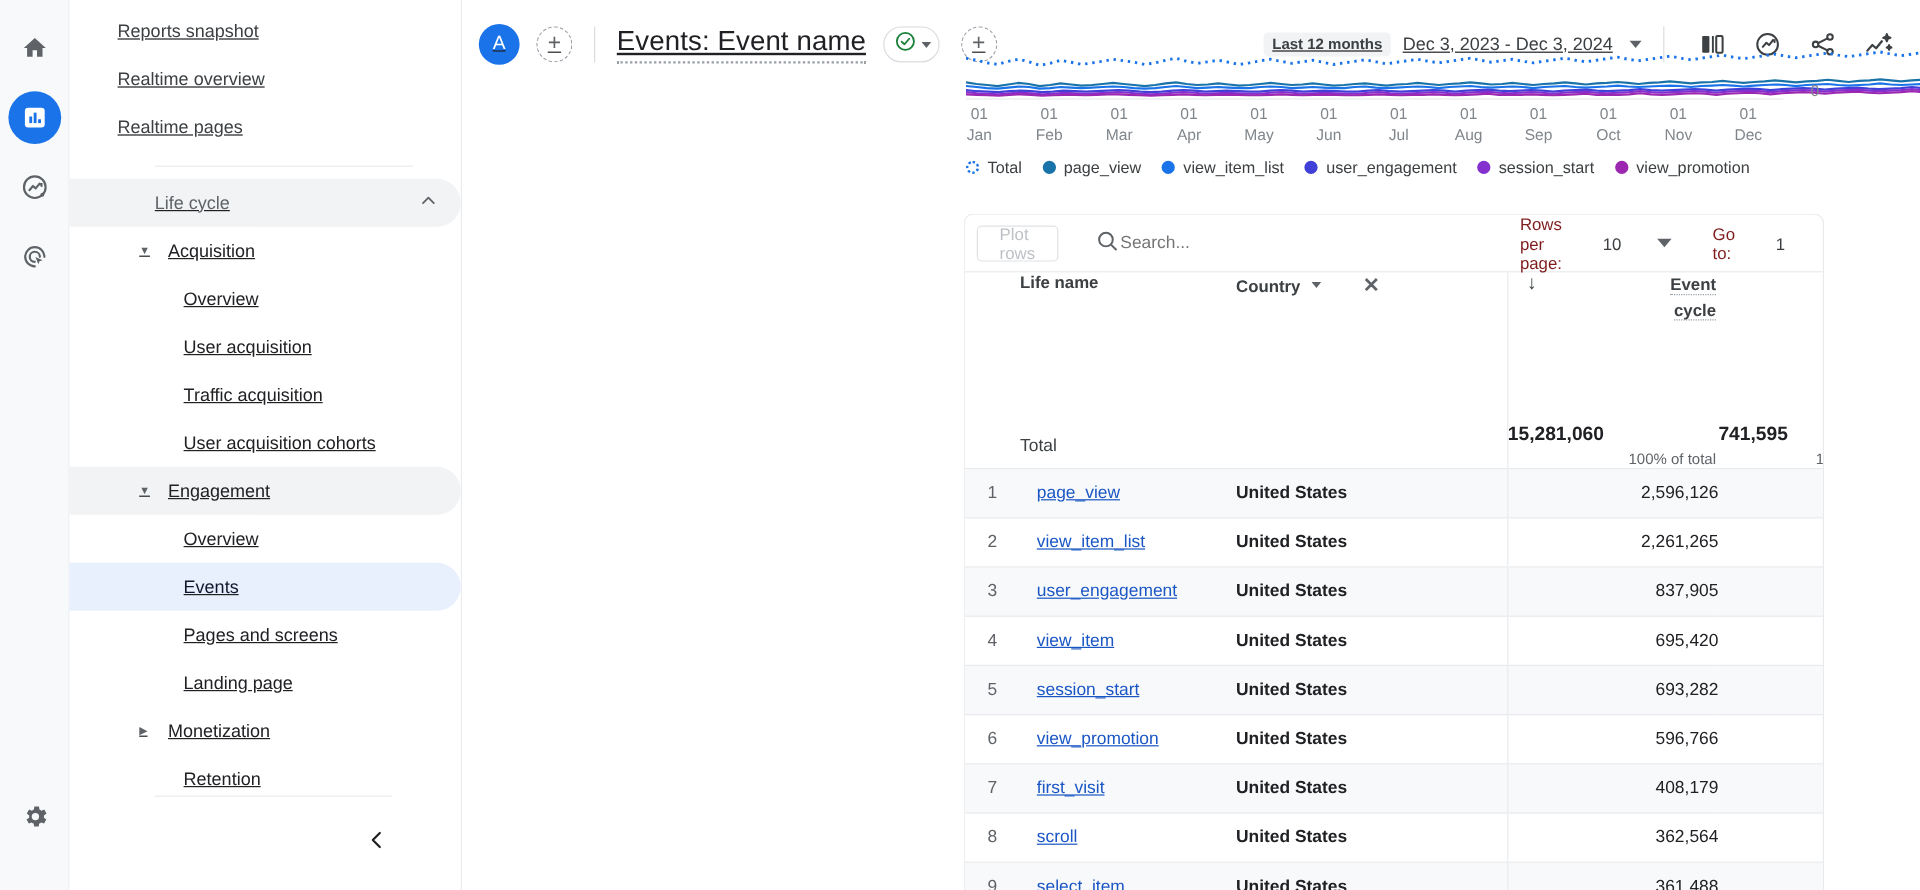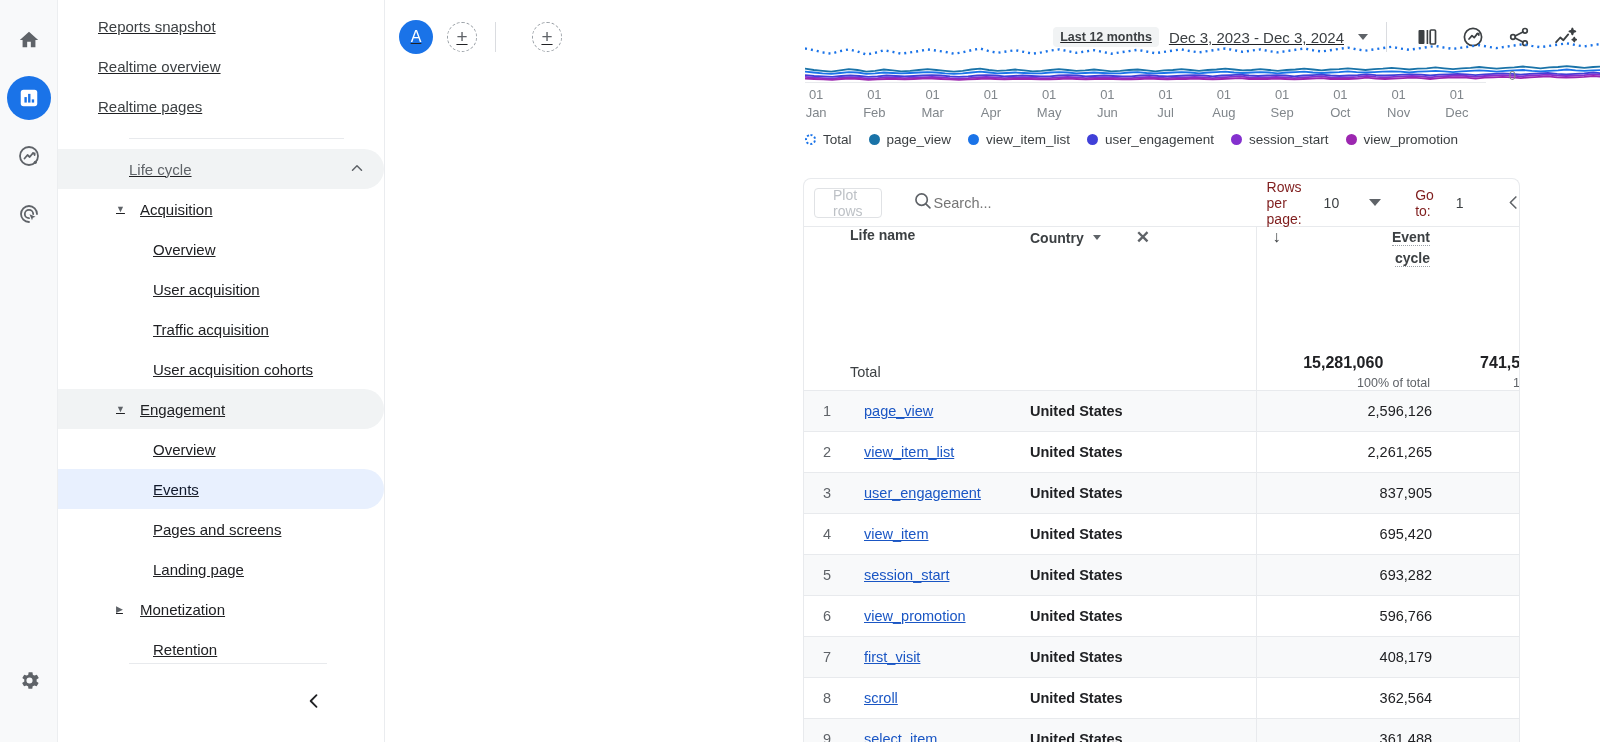--- a/index.html
+++ b/index.html
@@ -139,21 +139,21 @@
   .plot-btn {
     margin-left: 10px; height: 30px; padding: 0 18px;
     border: 1px solid #e0e2e5; border-radius: 4px; background: #fff;
     color: #bdc1c6; font-size: 14px; display: flex; align-items: center; cursor: pointer;
   }
   .tbar-sep { width: 1px; height: 48px; background: #e8eaed; margin-left: 13px; }
   .search-wrap { display: flex; align-items: center; flex: 1 1 auto; padding-left: 17px; gap: 1px; cursor: text; }
   .search-input { border: none; outline: none; font-size: 14.5px; color: #5f6368; width: 300px; background: transparent; font-family: "Liberation Sans", sans-serif; }
   .pager { display: flex; align-items: center; gap: 0; padding-right: 6px; font-size: 14px; color: #3c4043; }
   .pg-label { color: #7f1d1d; }
-  .pg-val { margin-left: 22px; }
+  .pg-val { margin-left: 34px; }
   .pg-caret { width: 0; height: 0; border-left: 6px solid transparent; border-right: 6px solid transparent; border-top: 7px solid #5f6368; margin-left: 30px; cursor: pointer; }
   .pg-arrow { color: #5f6368; font-size: 22px; cursor: pointer; display: flex; align-items: center; }
 
   table.gt { width: 100%; border-collapse: collapse; table-layout: fixed; }
   table.gt th, table.gt td { padding: 0; }
   .c-idx { width: 46px; }
   .c-name { width: 180px; }
   .c-country { width: 200px; }
   .c-spacer { width: 26px; }
   .c-ec { width: 176px; }
@@ -165,21 +165,21 @@
     line-height: 21px;
   }
   .h-text span { border-bottom: 1.5px dotted #9aa0a6; cursor: pointer; }
   .h-left { font-size: 14px; color: #3c4043; text-align: left; padding-left: 14px; }
   .dim-chip { display: flex; align-items: center; gap: 9px; font-size: 14px; color: #3c4043; }
   .dim-chip .tri { width: 0; height: 0; border-left: 4.5px solid transparent; border-right: 4.5px solid transparent; border-top: 5px solid #5f6368; cursor: pointer; }
   .dim-x { font-size: 17px; color: #5f6368; margin-left: 26px; cursor: pointer; }
   .sort-arrow { font-size: 16px; color: #3c4043; text-align: center; cursor: pointer; }
   .divider-cell { border-left: 1px solid #e8eaed; }
 
-  .total-num { font-size: 16px; font-weight: 700; color: #202124; text-align: center; padding-right: 2px; }
+  .total-num { font-size: 16px; font-weight: 700; color: #202124; text-align: left; padding-right: 2px; }
   .total-sub { font-size: 12.5px; color: #5f6368; text-align: right; padding-right: 2px; margin-top: 4px; }
   .total-label { font-size: 14.5px; color: #3c4043; padding-left: 14px; }
 
   .drow td { height: 41px; border-top: 1px solid #e8eaed; font-size: 14.5px; }
   .drow.alt td { background: #f8f9fa; }
   .idx { text-align: center; color: #5f6368; font-size: 14px; }
   .ename { color: #1a56c4; text-decoration: underline; cursor: pointer; }
   .country { font-weight: 700; color: #202124; }
   .num { text-align: right; padding-right: 2px; color: #202124; }
 </style>
@@ -299,20 +299,32 @@
   <div class="main">
 
     <div class="topbar">
       <div class="avatar">
         <span>A</span>
       </div>
       <div class="dash-circle">
         <span>+</span>
       </div>
       <div class="vbar"></div>
+      <div class="title-wrap">
+        <div class="page-title">Events: Event name</div>
+        <div class="chip-check">
+          <span>
+            <svg width="19" height="19" viewBox="0 0 24 24" fill="none" stroke="#188038" stroke-width="1.9">
+                <circle cx="12" cy="12" r="9"></circle>
+                <polyline points="8 12.2 11 15 16 9.2" stroke-linecap="round" stroke-linejoin="round"></polyline>
+              </svg>
+          </span>
+          <span class="tri"></span>
+        </div>
+      </div>
       <div class="dash-circle" style="margin-left:18px">
         <span>+</span>
       </div>
 
       <div class="spacer"></div>
 
       <div class="range-pill">Last 12 months</div>
       <div class="range-text">Dec 3, 2023 - Dec 3, 2024</div>
       <div class="range-caret"></div>
       <div class="vbar" style="margin:0 6px 0 18px"></div>

